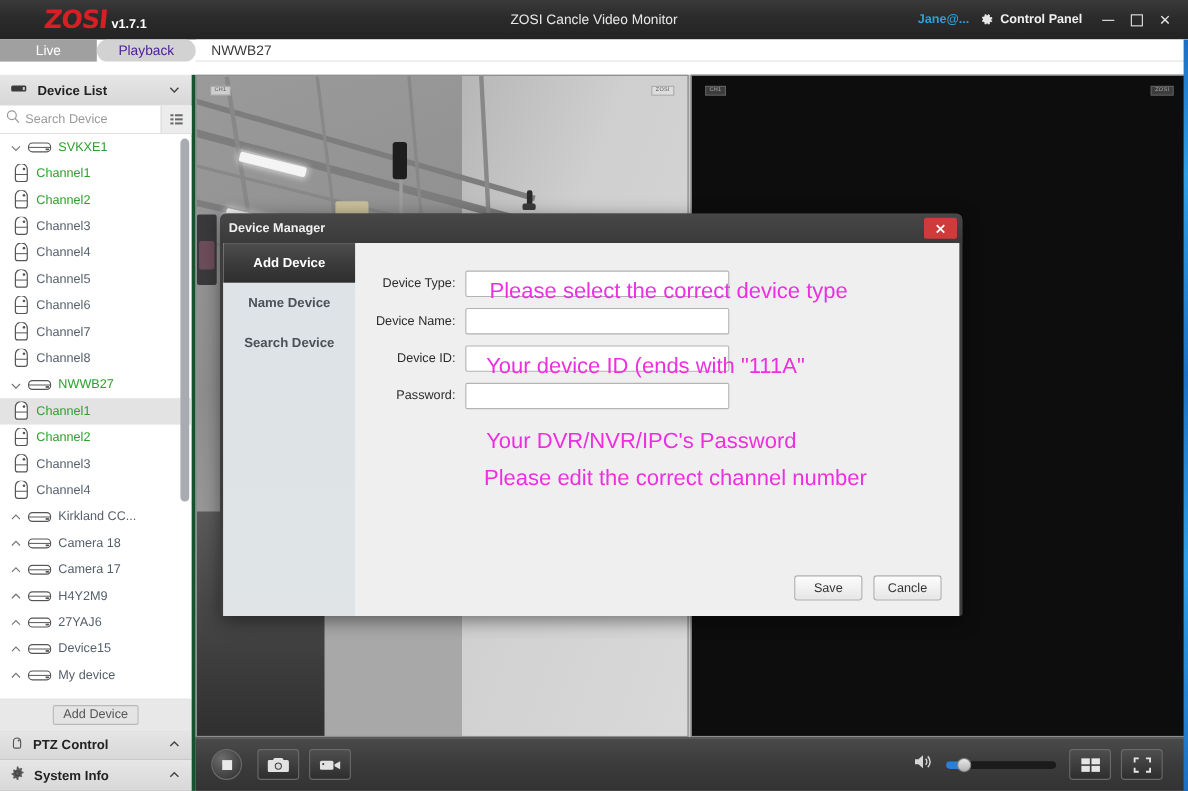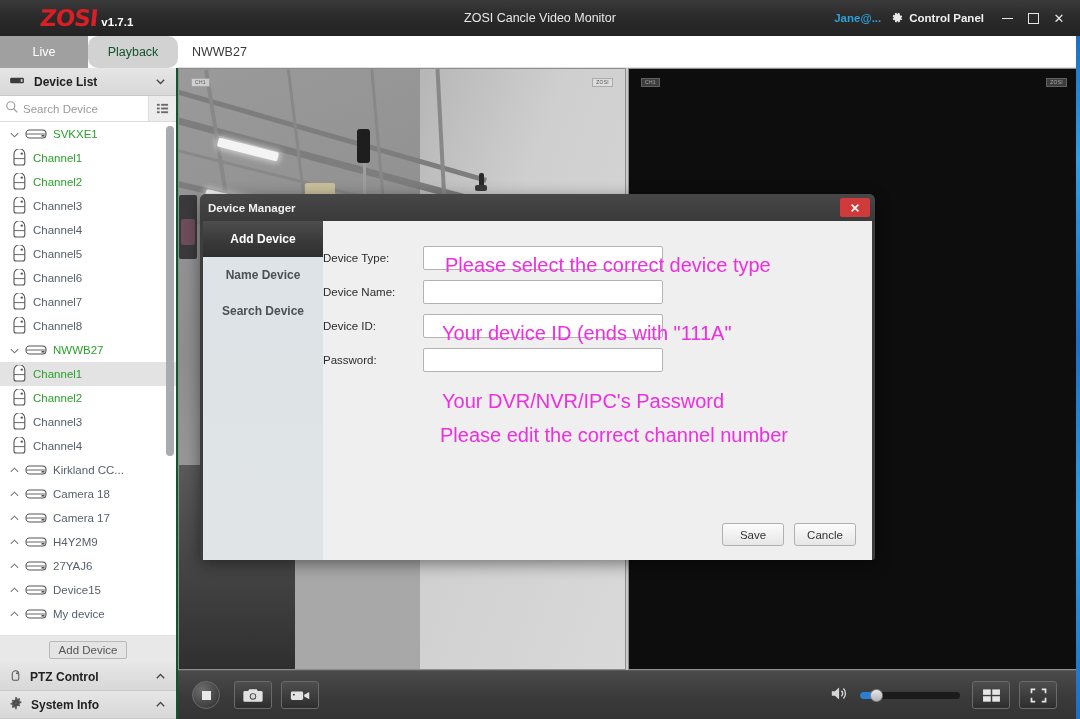--- a/index.html
+++ b/index.html
@@ -38,39 +38,39 @@
   .tb-cp { color: #f0f0f0; font-size: 11.5px; font-weight: bold; margin-right: 10px; }
   .wbtn {
     width: 26px; height: 24px; display: flex; align-items: center; justify-content: center;
     color: #e6e6e6; font-size: 13px;
   }
   .wbtn .min { width: 11px; height: 1px; background: #e6e6e6; display:block; }
   .wbtn .max { width: 11px; height: 11px; border: 1.3px solid #e6e6e6; display:block; }
 
   
   .tabstrip {
-    position: absolute; left: 0; top: 36px; width: 1080px; height: 32px;
+    position: absolute; left: 0; top: 36px; width: 1080px; height: 20px;
     background: #ffffff; display: flex; align-items: stretch;
   }
   .tab {
     display: flex; align-items: center; justify-content: center;
     font-size: 12.5px; color: #f2f2f2; user-select: none;
   }
   .tab.live { width: 88px; background: #a0a0a0; color: #ffffff; }
-  .tab.playback { width: 90px; background: #d2d2d2; color: #14532d; border-radius: 10px; }
+  .tab.playback { width: 90px; background: #d2d2d2; color: #4c1d95; border-radius: 10px; }
   .tab.device {
     flex: 1; justify-content: flex-start; padding-left: 14px;
     background: #ffffff; color: #3a3a3a;
     border-bottom: 1px solid #e2e2e2;
   }
 
   
   .sidebar {
     position: absolute; left: 0; top: 68px; width: 178px; height: 651px;
-    background: #ffffff; border-right: 2px solid #14532d;
+    background: #ffffff; border-right: 4px solid #14532d;
     display: flex; flex-direction: column;
   }
   .panel-head {
     height: 28px; display: flex; align-items: center; padding: 0 9px;
     background: linear-gradient(180deg,#e6e6e6 0%,#d8d8d8 100%);
     border-bottom: 1px solid #c8c8c8; font-size: 12px; color: #222; font-weight: bold;
     cursor: pointer; flex: 0 0 auto;
   }
   .panel-head .ph-label { flex: 1; margin-left: 8px; font-weight: bold; }
   .chev { width: 13px; height: 13px; }
@@ -216,21 +216,21 @@
     height: 36px; display: flex; align-items: center; justify-content: center;
     font-size: 12px; font-weight: bold; color: #4a5157; cursor: pointer;
   }
   .dlg-tab.active {
     background: linear-gradient(180deg,#4d4d4d 0%,#3a3a3a 55%,#2e2e2e 100%);
     color: #ffffff;
   }
   .dlg-form { flex: 1; position: relative; background: #efefef; padding: 20px 0 0 0; }
   .frow { display: flex; align-items: center; height: 34px; }
   .flabel {
-    width: 100px; padding-right: 9px;
+    width: 100px; text-align: right; padding-right: 9px;
     font-size: 11.5px; color: #2b2b2b;
   }
   .finput {
     width: 240px; height: 24px; background: #ffffff;
     border: 1px solid #b3b3b3; border-radius: 2px;
     font-size: 11.5px; color: #333; padding: 0 6px;
     font-family: "Liberation Sans", sans-serif; outline: none;
   }
   .dlg-actions {
     position: absolute; right: 16px; bottom: 14px; display: flex; gap: 10px;

